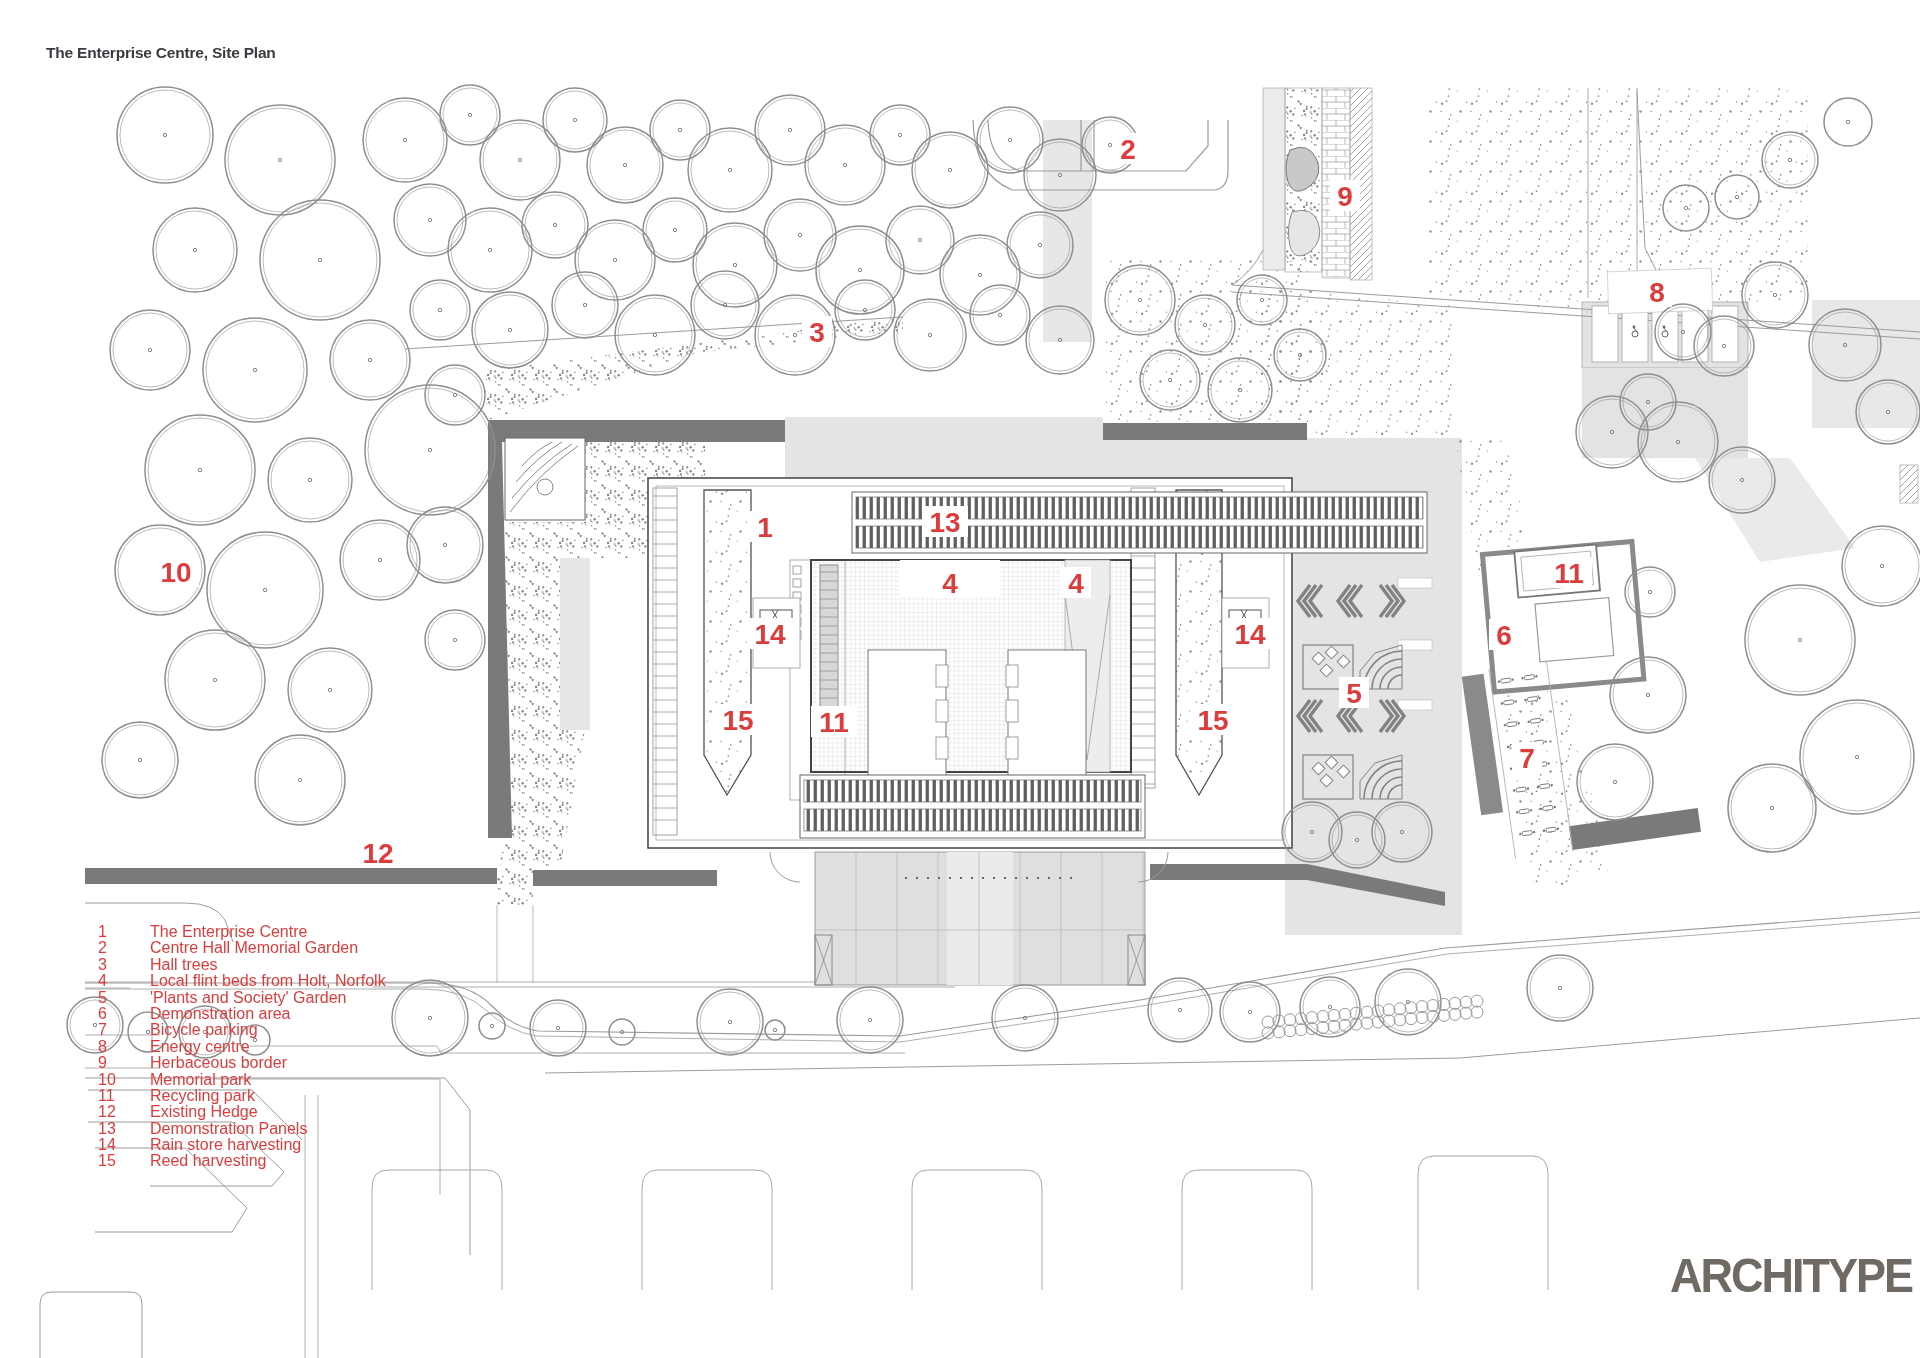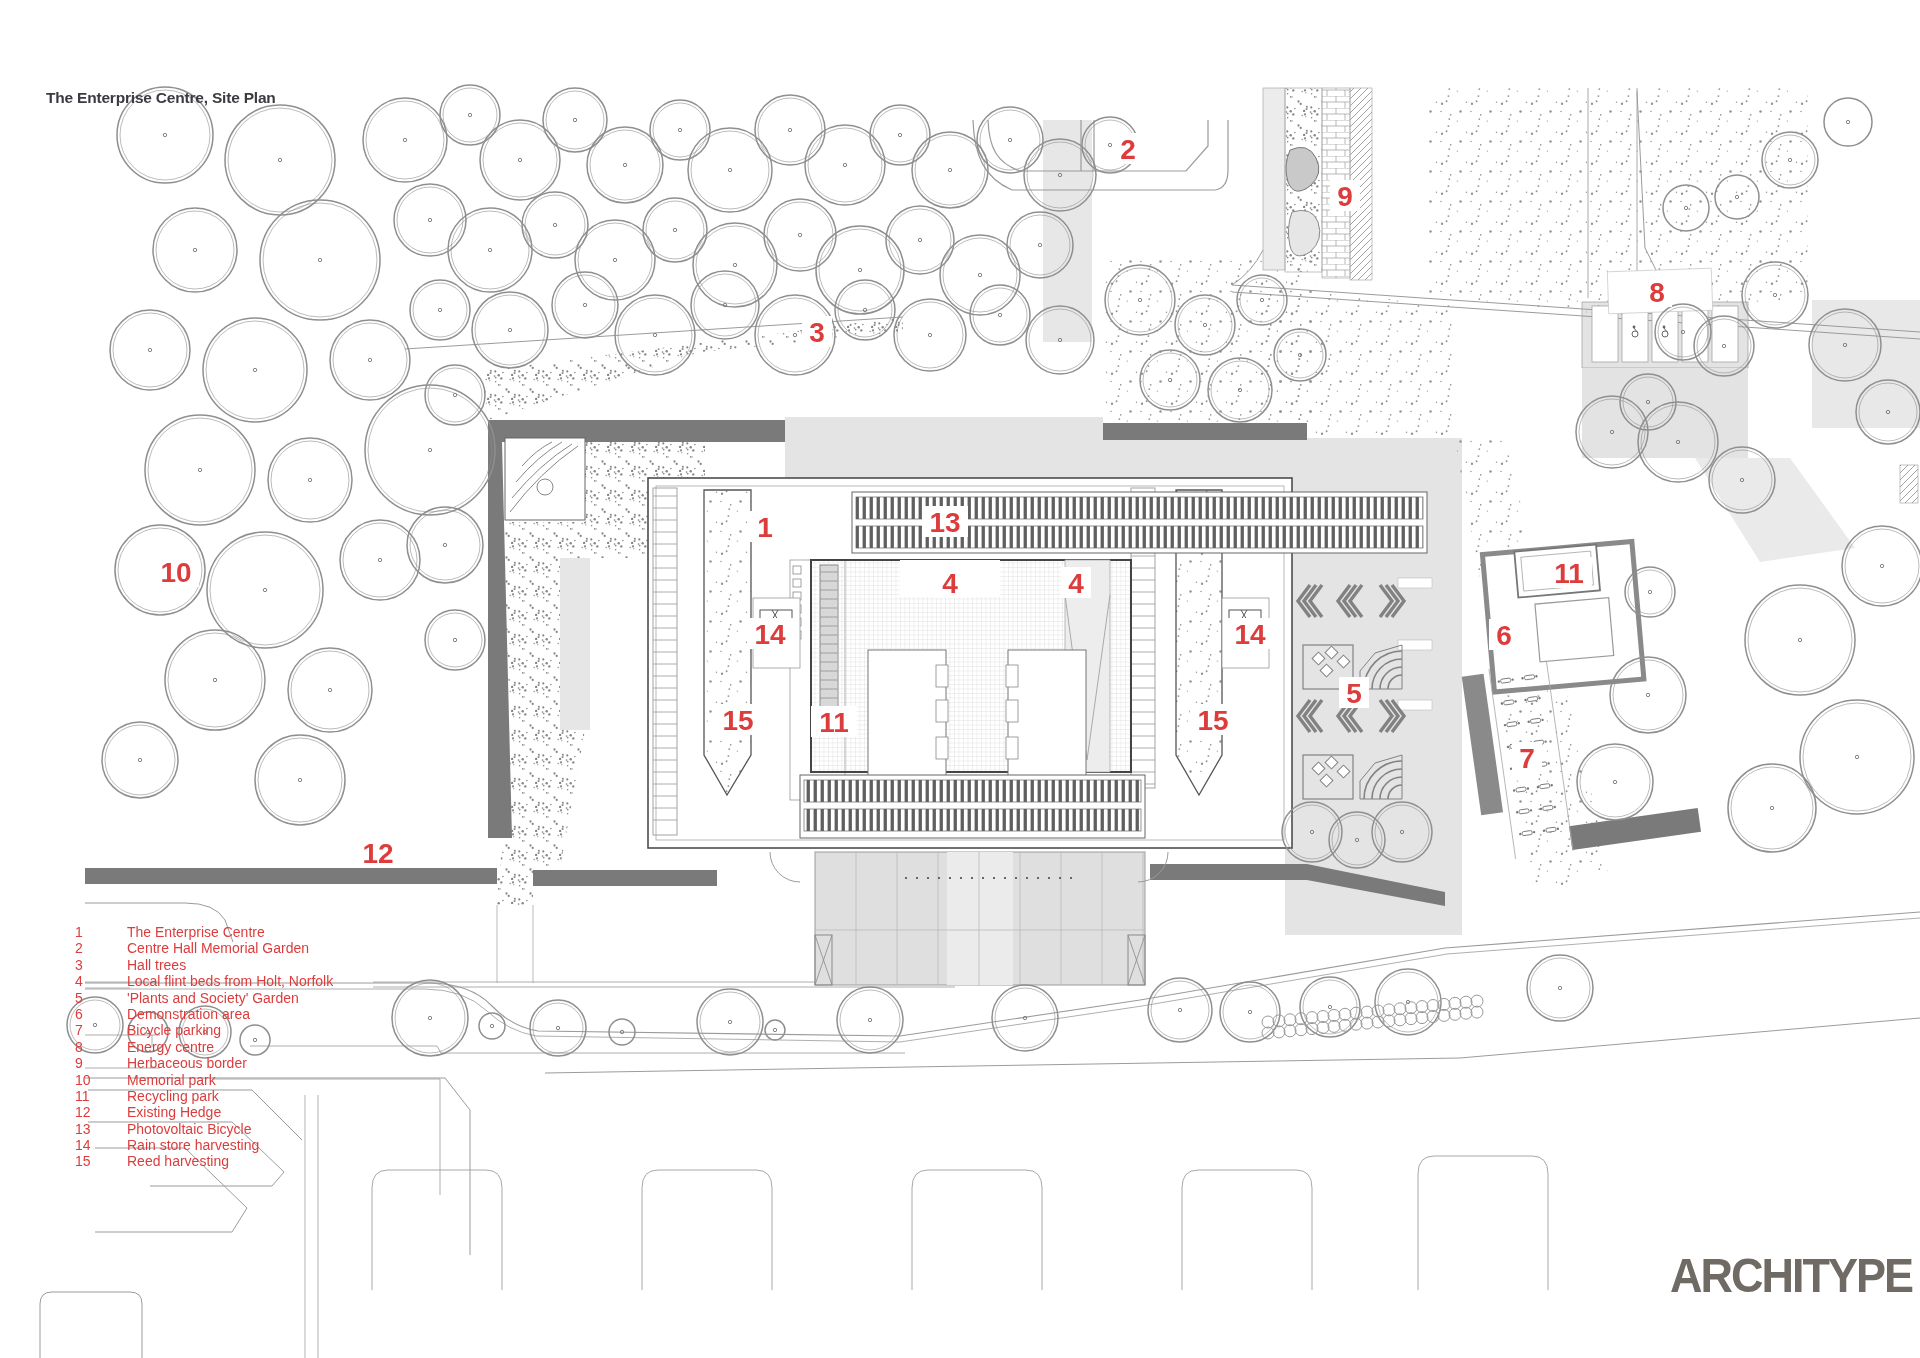--- a/index.html
+++ b/index.html
@@ -1,23 +1,23 @@
 <!DOCTYPE html>
 <html><head>
 <meta charset="utf-8">
 <style>
   html,body{margin:0;padding:0;background:#ffffff;}
   .page{position:relative;width:1920px;height:1358px;background:#fff;overflow:hidden;
         font-family:"Liberation Sans",sans-serif;}
   #plan{position:absolute;left:0;top:0;width:1920px;height:1358px;}
   .title{position:absolute;left:46px;top:44px;font-size:15.5px;font-weight:700;
-         color:#3a3a40;letter-spacing:-0.2px;margin-top:45px;}
+         color:#3a3a40;letter-spacing:-0.2px;}
   .legend{position:absolute;left:0;top:924px;width:420px;z-index:5;}
-  .legend .row{height:16.4px;line-height:16.4px;font-size:14px;color:#dc3c3c;
-               padding-left:75px;white-space:nowrap;}
+  .legend .row{height:16.4px;line-height:16.4px;font-size:16px;color:#dc3c3c;
+               padding-left:98px;white-space:nowrap;}
   .legend .num{display:inline-block;width:52px;}
   .logo{position:absolute;left:1670px;top:1248px;font-size:45px;font-weight:800;
         color:#6f6a64;letter-spacing:-2px;transform:scaleY(1.08);transform-origin:left top;
         font-family:"Liberation Sans",sans-serif;}
 </style>
 </head>
 <body>
 
 <div class="page">
   <div id="plan"><svg xmlns="http://www.w3.org/2000/svg" width="1920" height="1358" viewBox="0 0 1920 1358">
@@ -801,18 +801,18 @@
       <div class="row"><span class="num">3</span><span>Hall trees</span></div>
       <div class="row"><span class="num">4</span><span>Local flint beds from Holt, Norfolk</span></div>
       <div class="row"><span class="num">5</span><span>'Plants and Society' Garden</span></div>
       <div class="row"><span class="num">6</span><span>Demonstration area</span></div>
       <div class="row"><span class="num">7</span><span>Bicycle parking</span></div>
       <div class="row"><span class="num">8</span><span>Energy centre</span></div>
       <div class="row"><span class="num">9</span><span>Herbaceous border</span></div>
       <div class="row"><span class="num">10</span><span>Memorial park</span></div>
       <div class="row"><span class="num">11</span><span>Recycling park</span></div>
       <div class="row"><span class="num">12</span><span>Existing Hedge</span></div>
-      <div class="row"><span class="num">13</span><span>Photovoltaic Bicycle</span></div>
+      <div class="row"><span class="num">13</span><span>Demonstration Panels</span></div>
       <div class="row"><span class="num">14</span><span>Rain store harvesting</span></div>
       <div class="row"><span class="num">15</span><span>Reed harvesting</span></div>
     </div>
   <div class="logo">ARCHITYPE</div>
 </div>
 
 </body></html>

